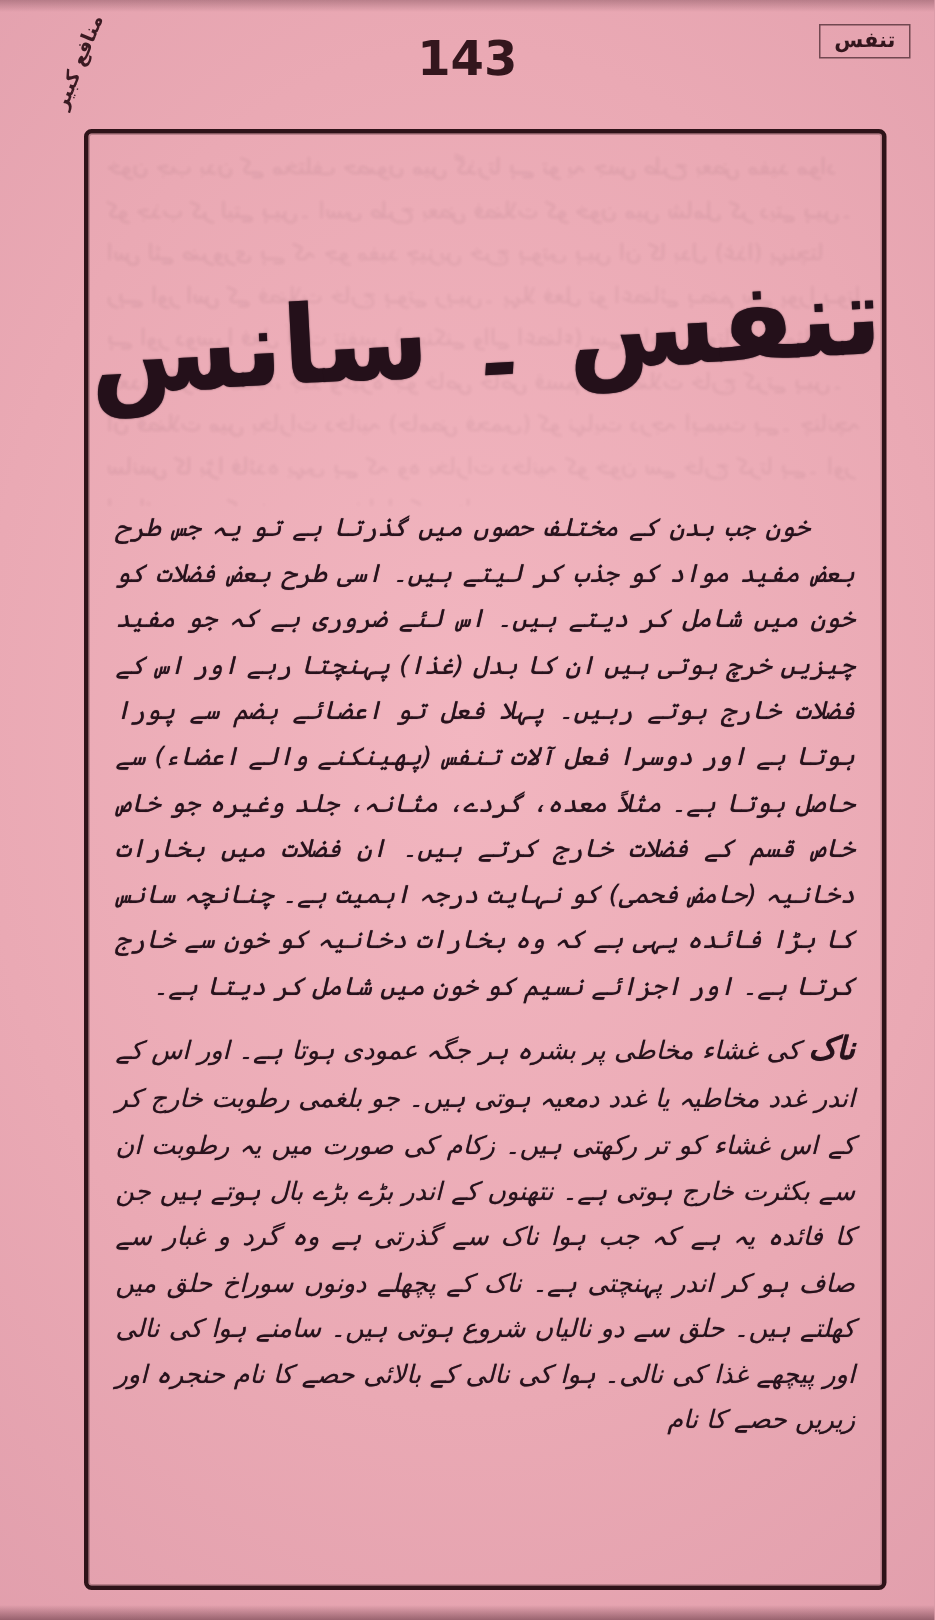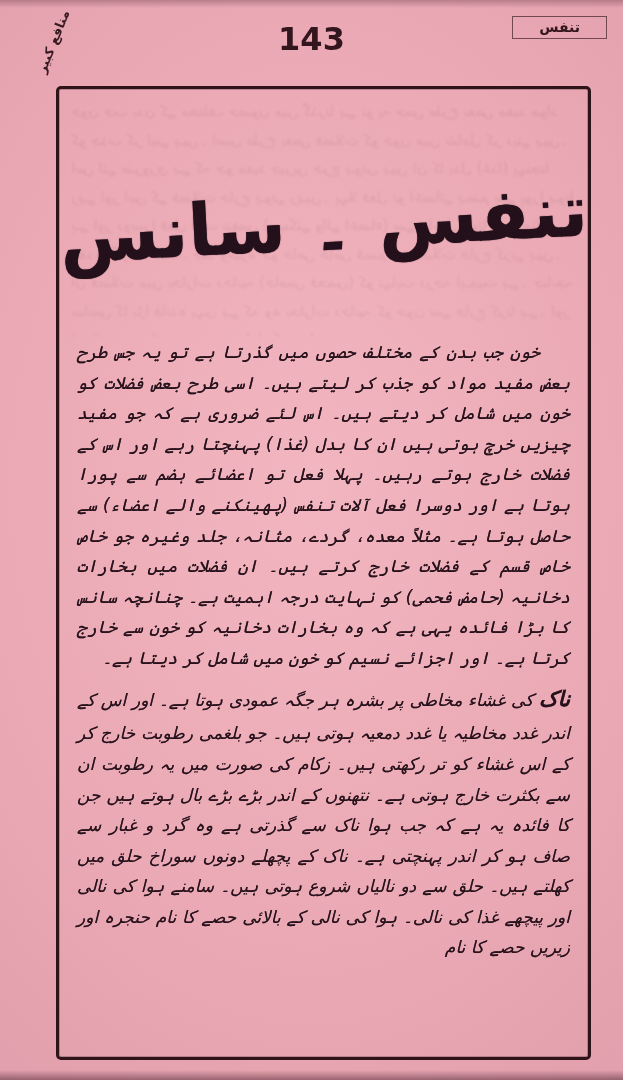--- a/index.html
+++ b/index.html
@@ -44,21 +44,21 @@
     direction: rtl;
   }
   .hdr-right {
     position: absolute;
     top: 16px;
     right: 16px;
     font-size: 14px;
     font-weight: bold;
     color: #33161d;
     border: 1px solid rgba(51,22,29,.65);
-    padding: 2px 26px 3px;
+    padding: 2px 9px 3px;
     direction: rtl;
   }
   .hdr-left {
     position: absolute;
     top: 34px;
     left: 20px;
     font-size: 13px;
     font-weight: bold;
     color: #3a1a22;
     transform: rotate(-68deg);

